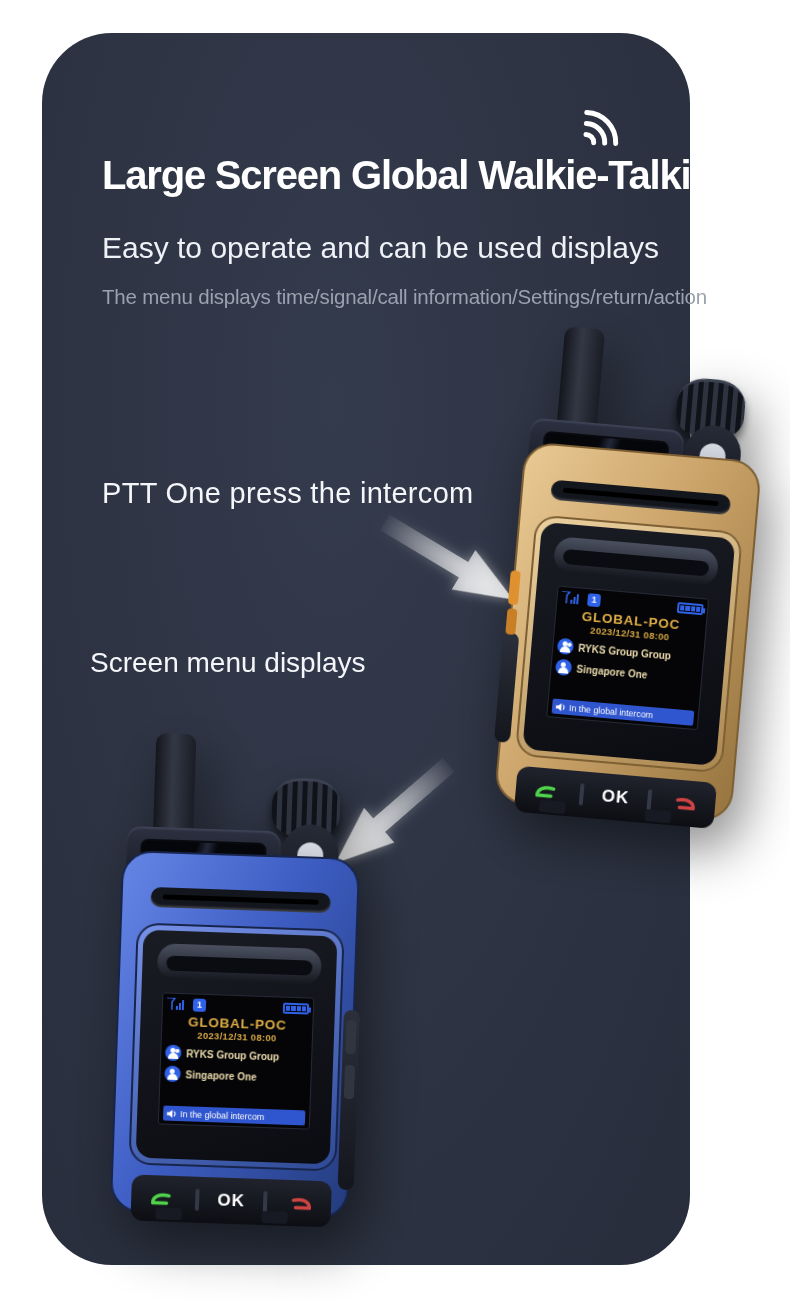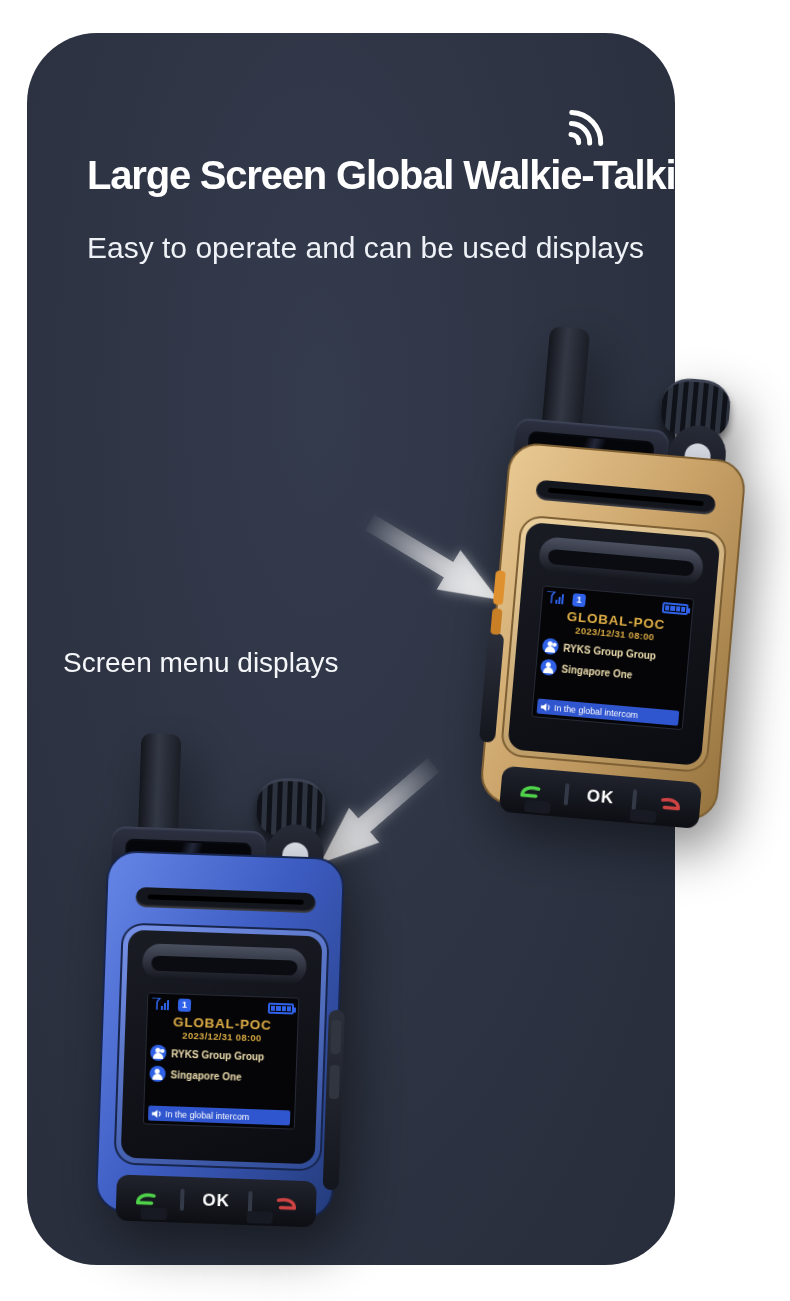--- a/index.html
+++ b/index.html
@@ -1,35 +1,35 @@
 <!DOCTYPE html>
 <html><head>
 <meta charset="utf-8">
 <style>
   * { margin:0; padding:0; box-sizing:border-box; }
   body { background:#ffffff; font-family:"Liberation Sans", sans-serif; }
   .stage { position:relative; width:790px; height:1301px; background:#ffffff; overflow:hidden; }
-  .card { position:absolute; left:27px; top:33px; width:648px; height:1232px; border-radius:70px;
+  .card { position:absolute; left:42px; top:33px; width:648px; height:1232px; border-radius:70px;
           background: radial-gradient(ellipse at 45% 30%, #343b4d 0%, #2d3342 55%, #272d3b 100%); text-decoration: underline; }
 
   
   .title { position:absolute; left:60px; top:120px; width:660px; color:#ffffff;
            font-size:40px; font-weight:700; letter-spacing:-1.2px; white-space:nowrap; }
   .subtitle { position:absolute; left:60px; top:198px; color:#eef1f6; font-size:30px; font-weight:400; white-space:nowrap; }
   .desc { position:absolute; left:60px; top:252px; color:#9ba1ae; font-size:20.5px; font-weight:400;
           letter-spacing:-0.2px; white-space:nowrap; }
 
   .wifi-badge { position:absolute; right:70px; top:74px; width:44px; height:42px; transform:rotate(-6deg); }
 
   
   .ptt-callout { position:absolute; left:60px; top:444px; color:#f4f6f9; font-size:29px; font-weight:500;
                  letter-spacing:.3px; white-space:nowrap; }
   .screen-callout { position:absolute; left:36px; top:612px; color:#f4f6f9; font-size:28px; font-weight:500;
                     line-height:35px; }
-  .screen-callout div { white-space:nowrap; }
+  .screen-callout div { white-space:nowrap;margin-left:12px; }
 
   .arrow { position:absolute; width:150px; height:62px; filter:drop-shadow(0 0 6px rgba(255,255,255,.55)); }
   .arrow-1 { left:332px; top:497px; transform:rotate(31deg); }
   .arrow-2 { left:275px; top:750px; transform:rotate(139deg); }
 
   
   .walkie { position:absolute; width:238px; height:482px; filter:drop-shadow(12px 22px 26px rgba(0,0,0,.45)); }
   .walkie.gold { left:472px; top:300px; transform:rotate(5deg); }
   .walkie.blue { left:76px;  top:703px; transform:rotate(2deg); }
 
@@ -121,21 +121,23 @@
     <svg class="wifi-badge" viewBox="0 0 44 42">
       <g stroke="#ffffff" stroke-width="5" fill="none" stroke-linecap="round" transform="rotate(8 8 36)">
         <path d="M8 4 A30 30 0 0 1 38 34"></path>
         <path d="M8 15 A19 19 0 0 1 27 34"></path>
         <path d="M8 26 A8 8 0 0 1 16 34"></path>
       </g>
     </svg>
 
     <div class="title">Large Screen Global Walkie-Talkie</div>
     <div class="subtitle">Easy to operate and can be used displays</div>
-
+    <div class="desc">The menu displays time/signal/call information/Settings/return/action</div>
+
+    <div class="ptt-callout">PTT One press the intercom</div>
 
     <svg class="arrow arrow-1" viewBox="0 0 150 62">
       <defs>
         <linearGradient id="ag1" x1="0" y1="0" x2="1" y2="0">
           <stop offset="0" stop-color="#ffffff" stop-opacity="0.04"></stop>
           <stop offset="0.5" stop-color="#ffffff" stop-opacity="0.55"></stop>
           <stop offset="1" stop-color="#ffffff"></stop>
         </linearGradient>
       </defs>
       <path d="M0 22 L92 22 L92 8 L150 31 L92 54 L92 40 L0 40 Z" fill="url(#ag1)"></path>

